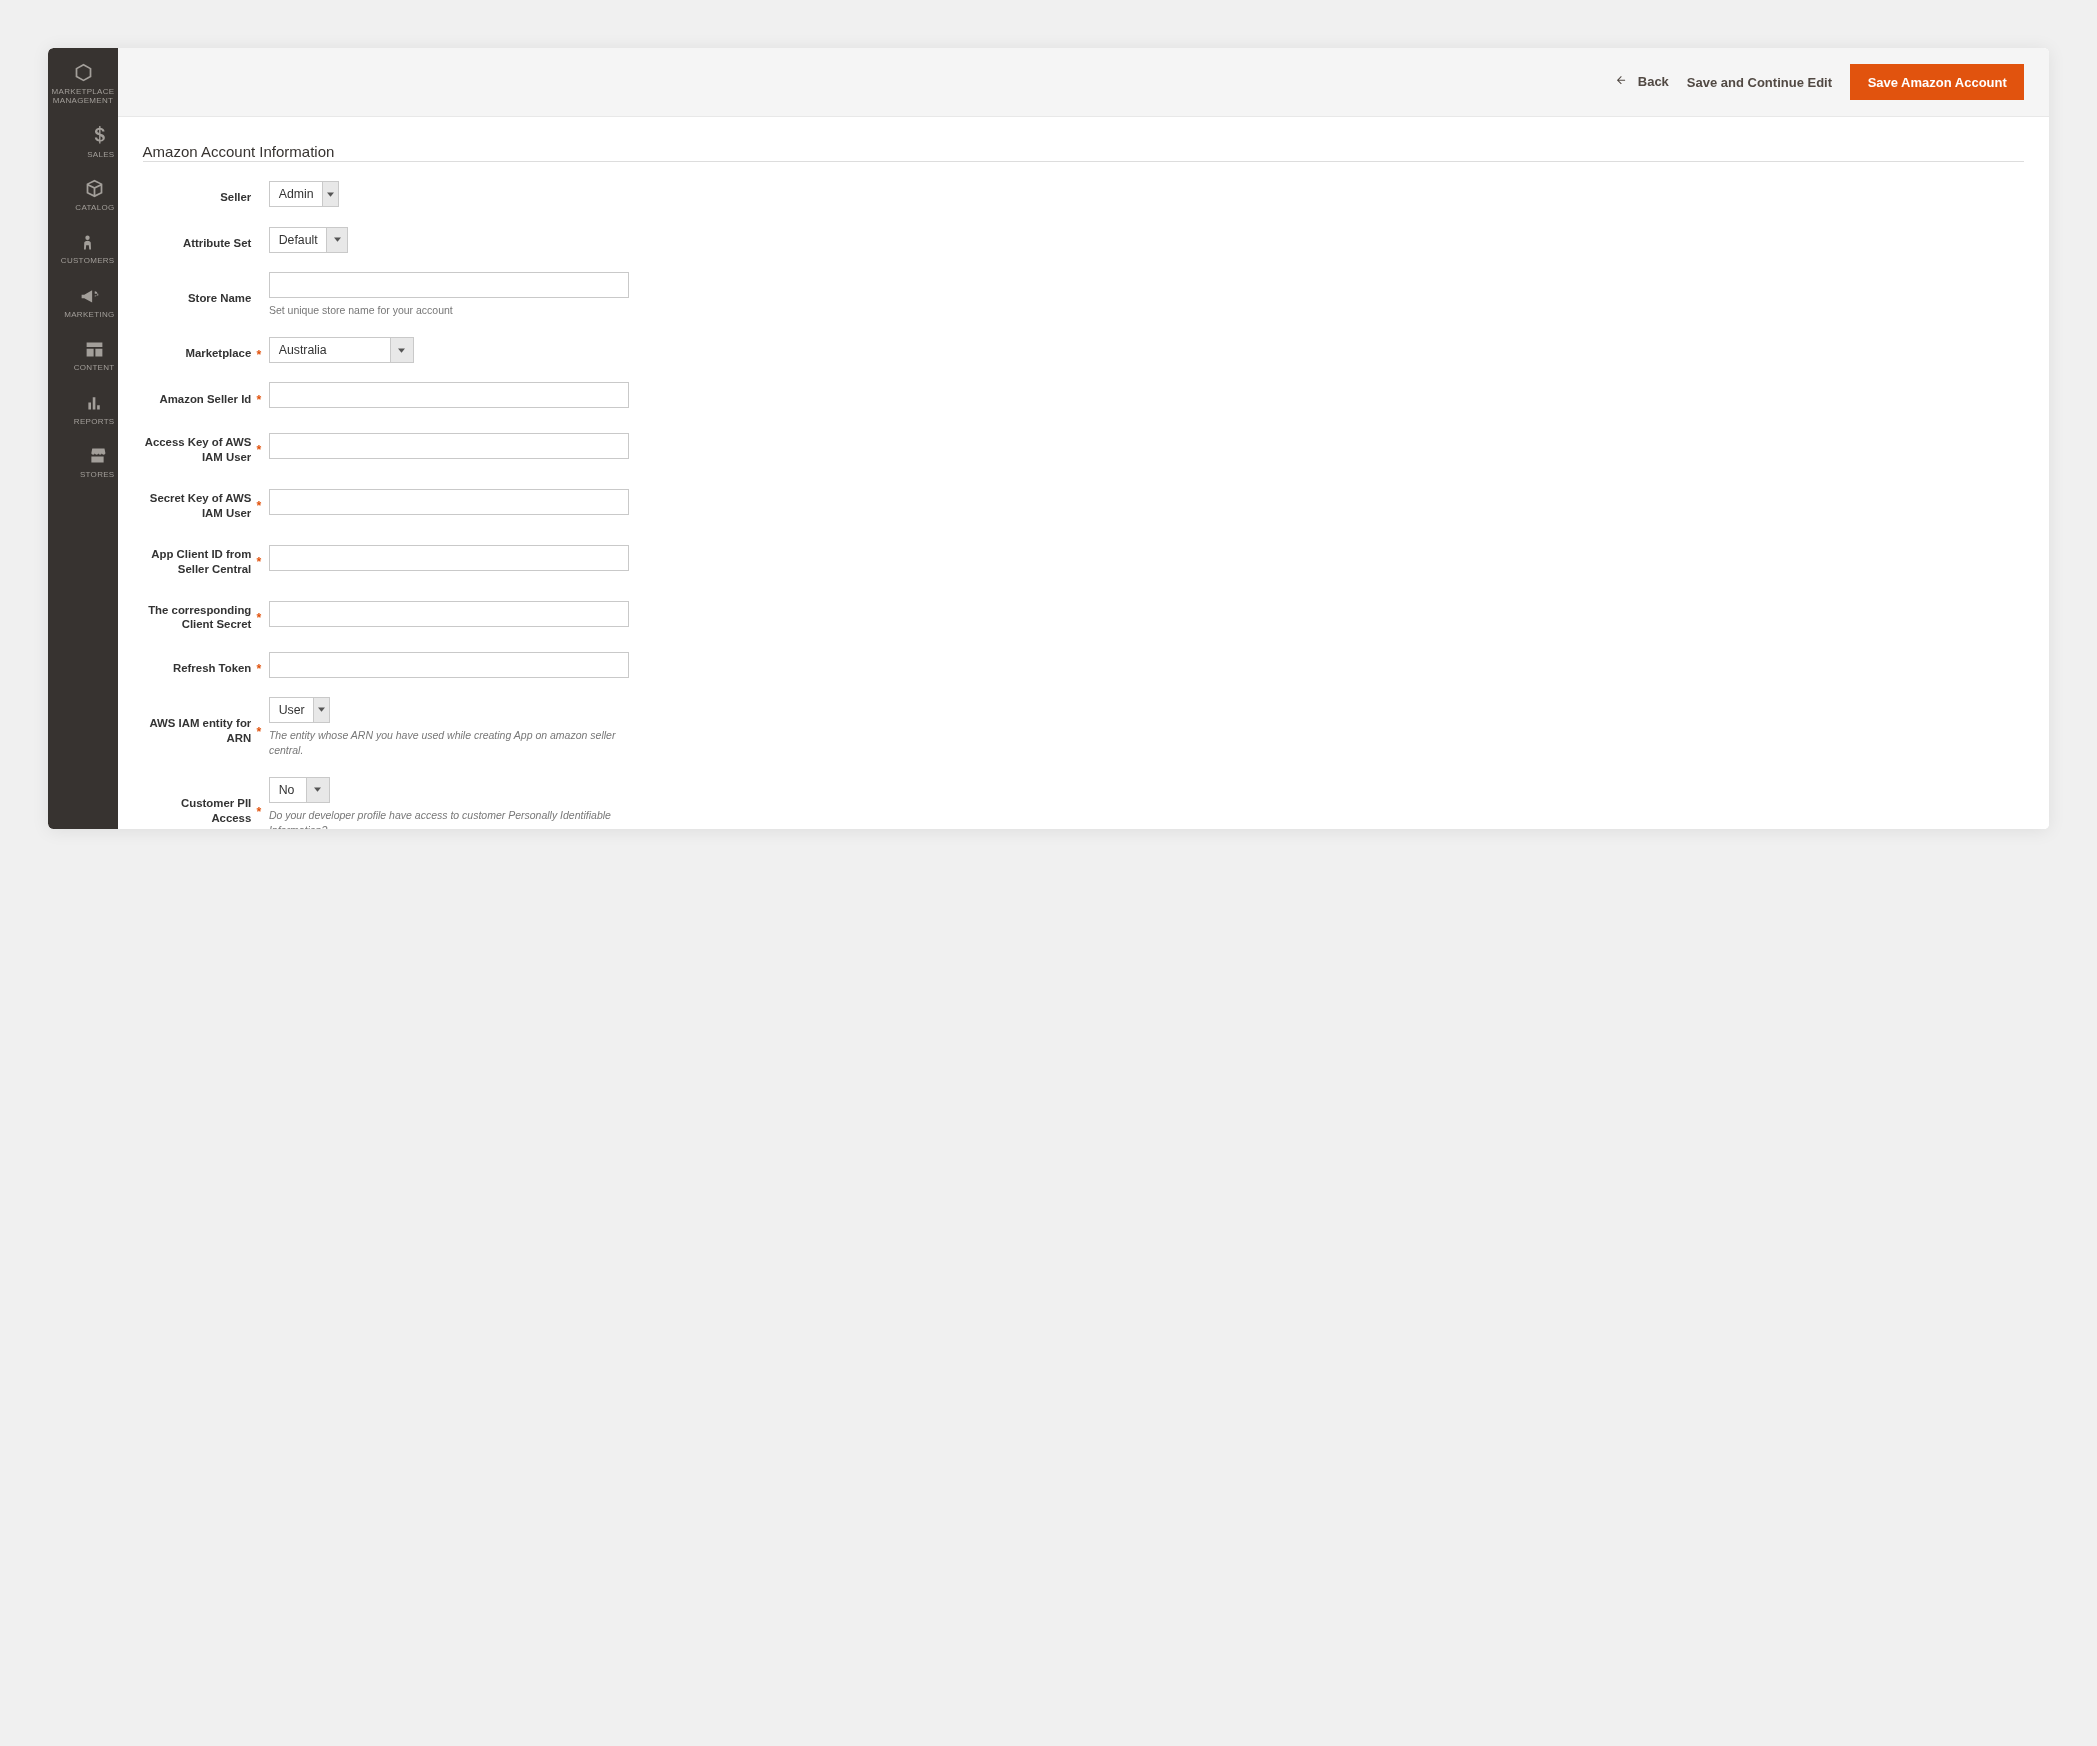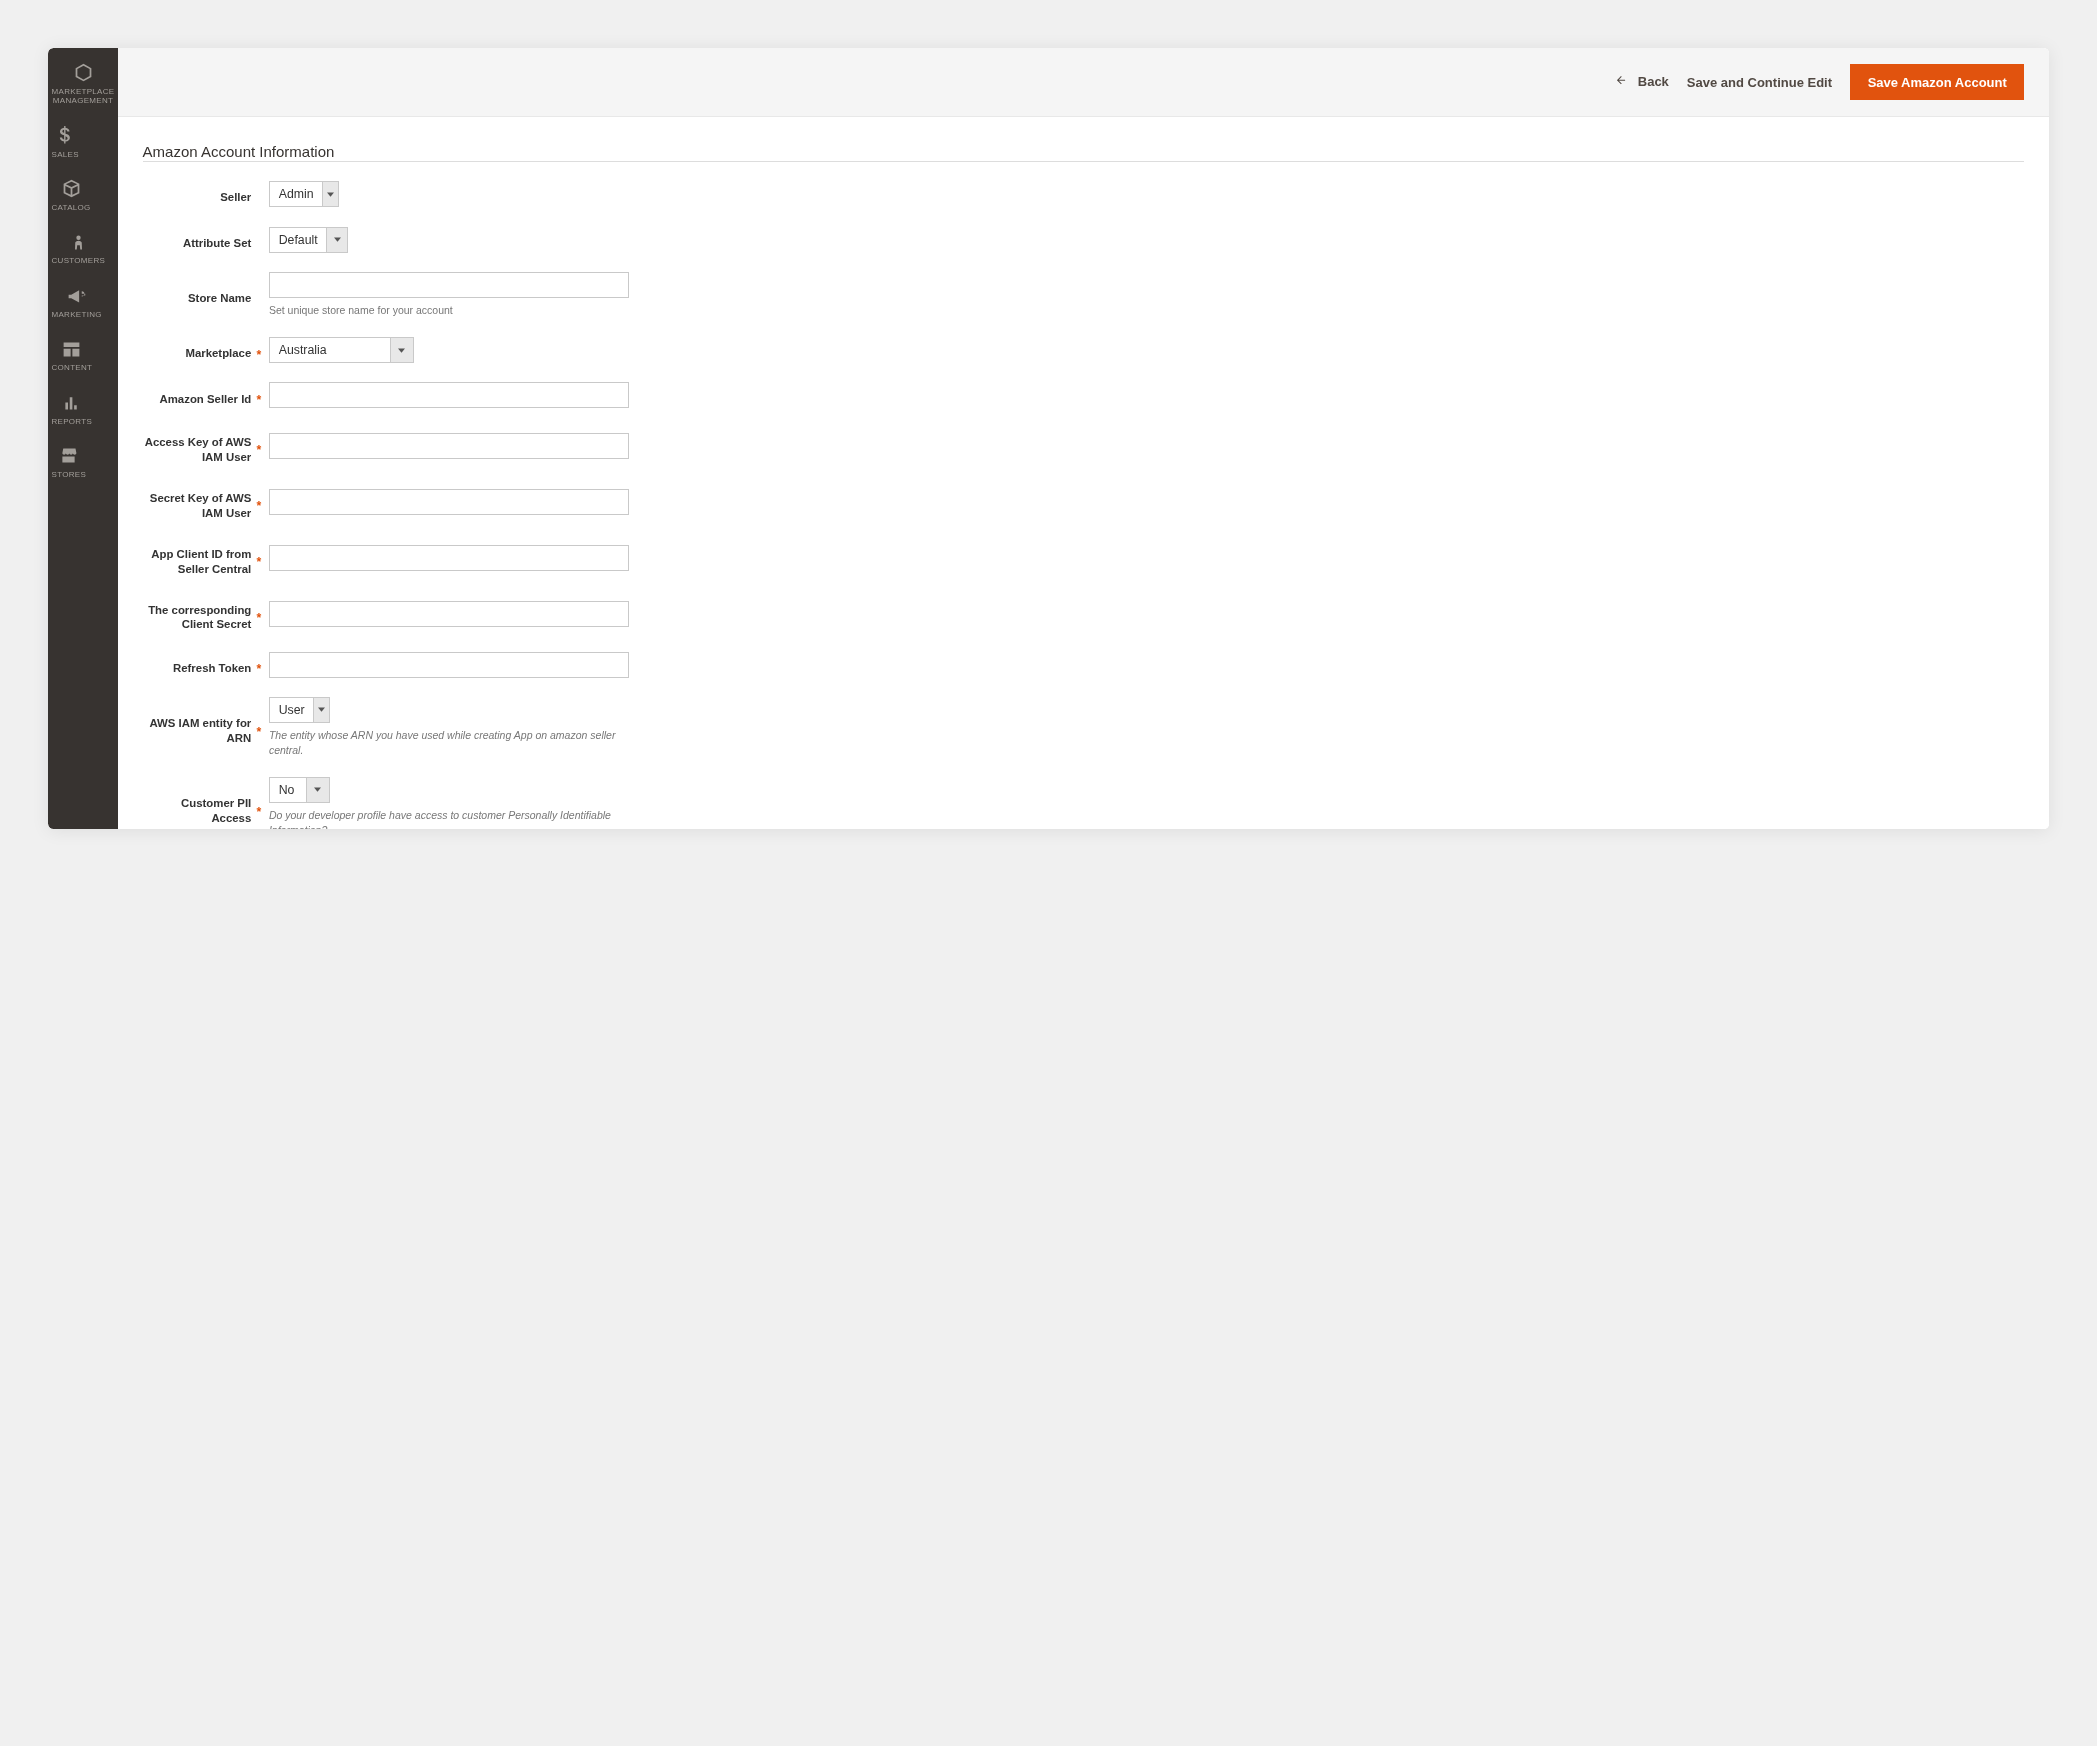--- a/index.html
+++ b/index.html
@@ -18,21 +18,21 @@
   height: 781px;
   position: relative;
 }
 
 .sidebar {
   width: 70px;
   background: #373330;
   color: #a39f9a;
   display: flex;
   flex-direction: column;
-  align-items: flex-start;
+  align-items: flex-end;
   padding-top: 5.3px;
   flex-shrink: 0;
   border-radius: 5.3px 0 0 5.3px;
 }
 .sidebar-item {
   display: flex;
   flex-direction: column;
   align-items: center;
   padding: 8.8px 3.5px 10.5px;
   cursor: pointer;

